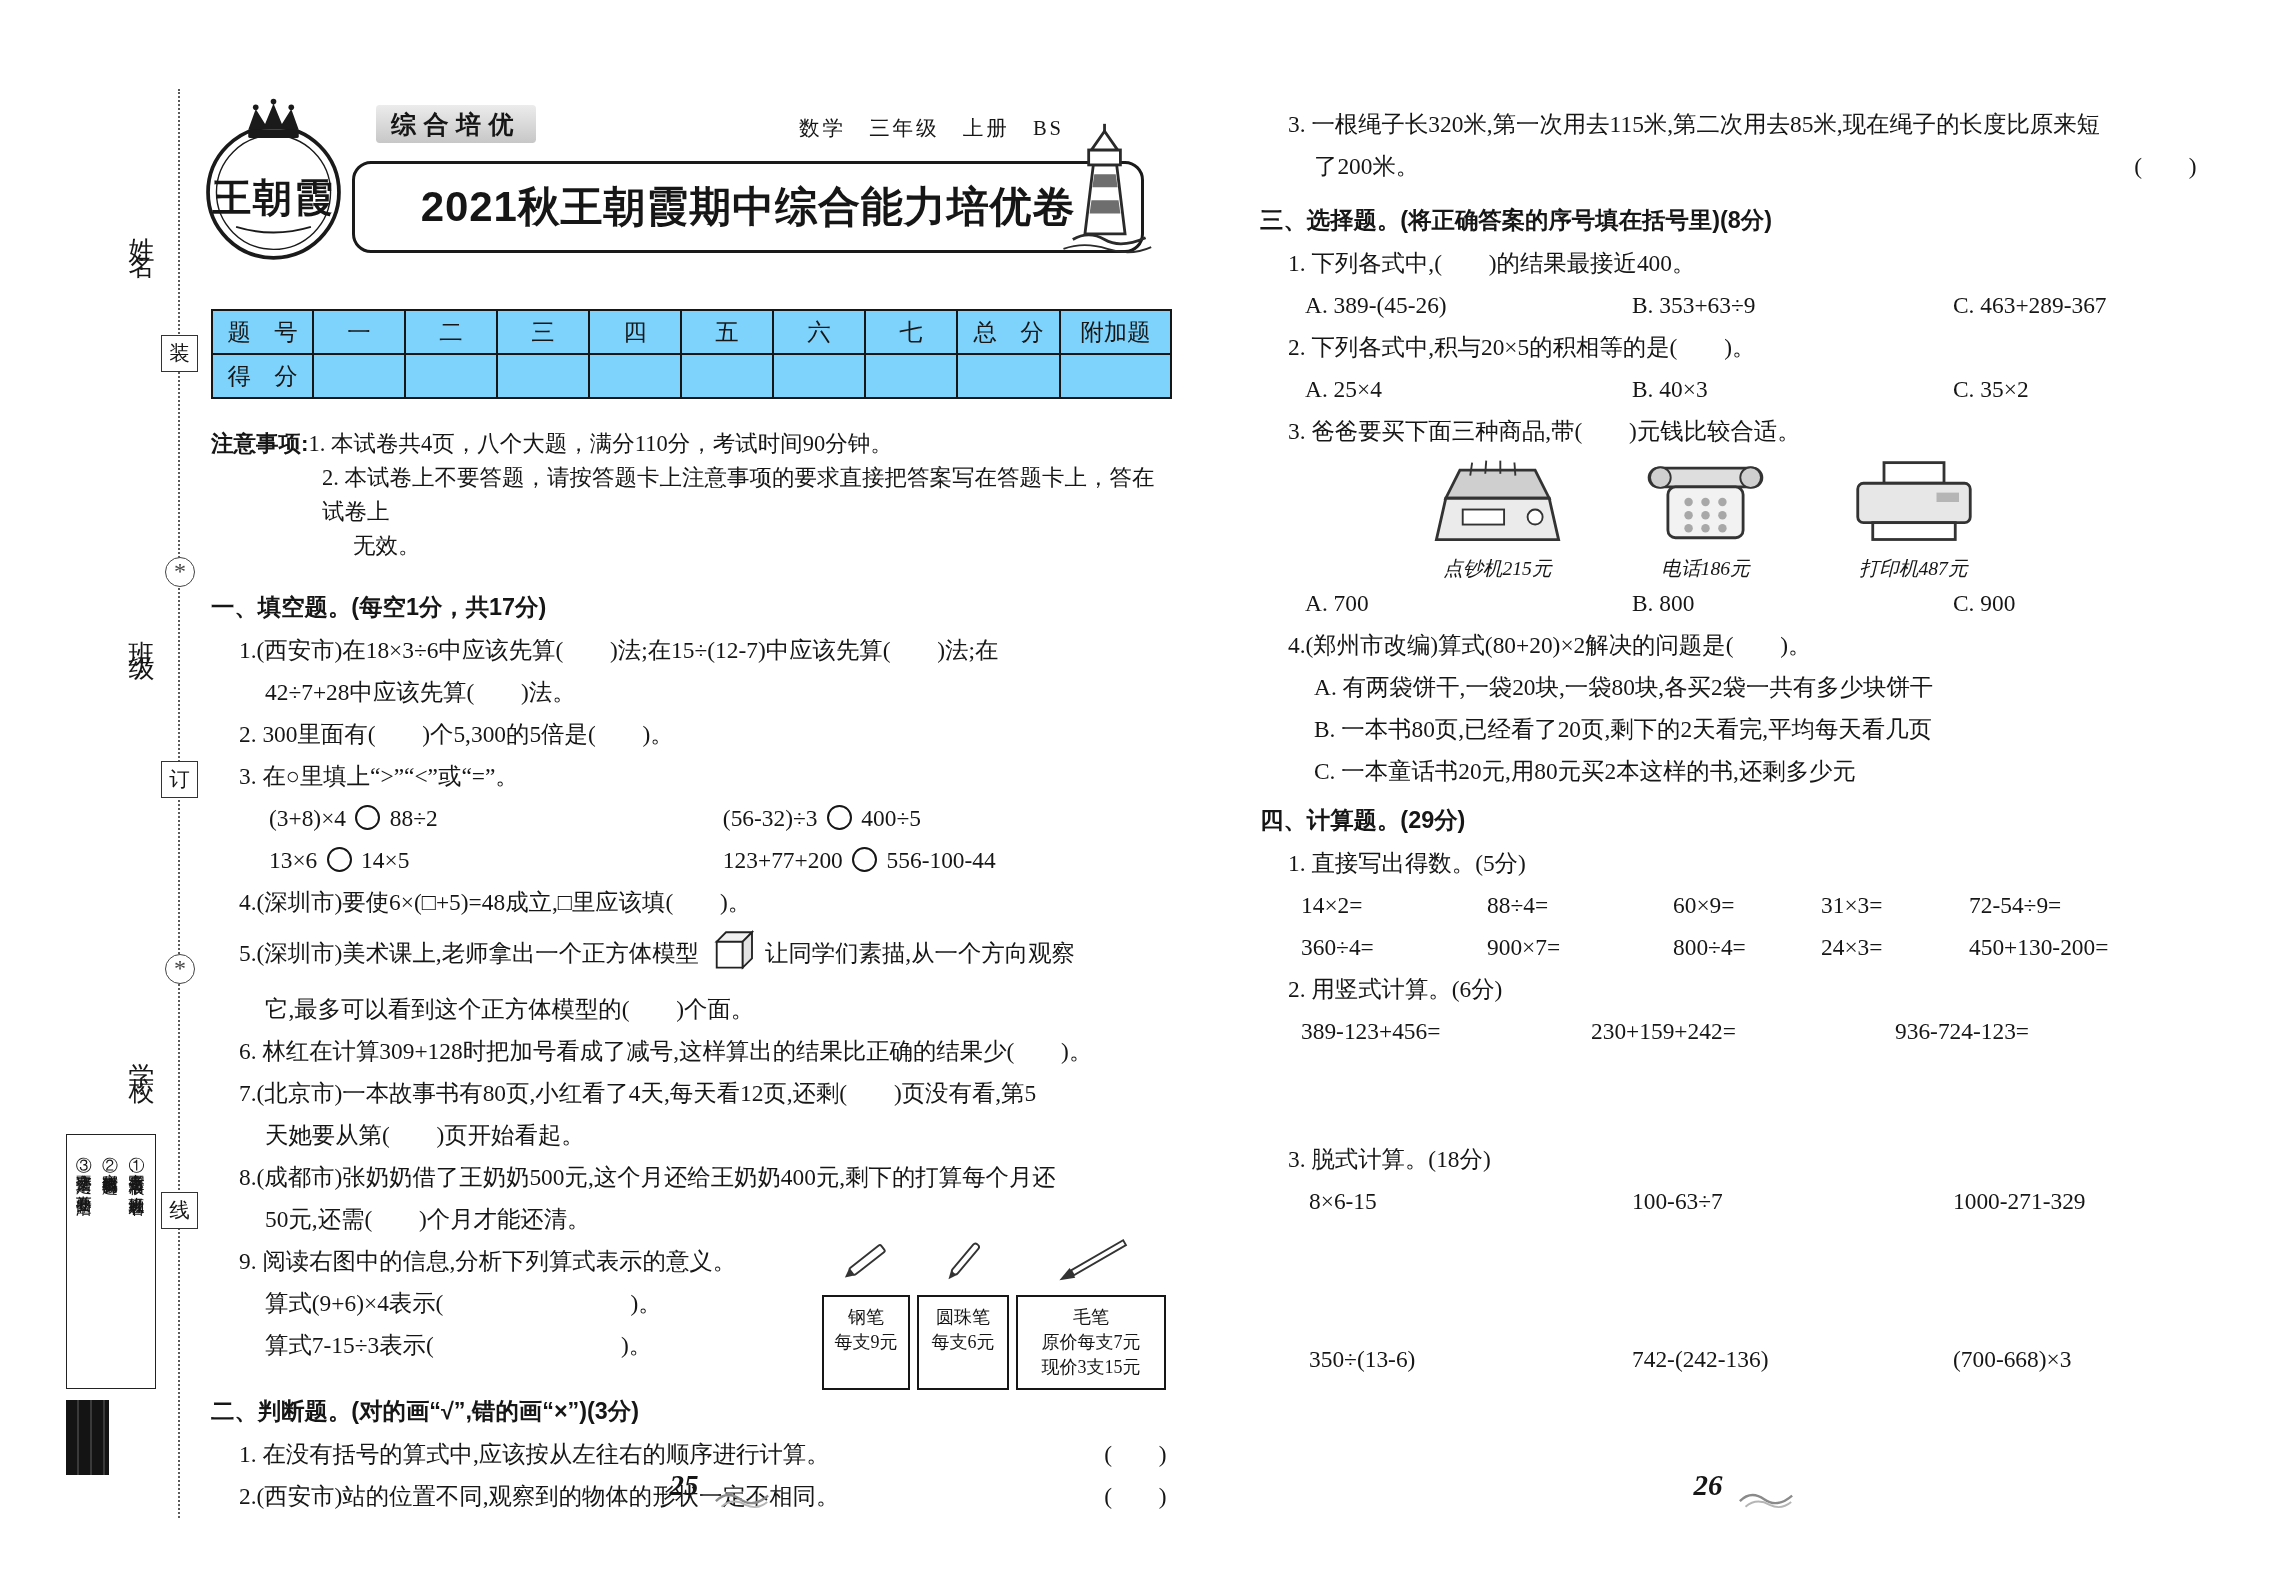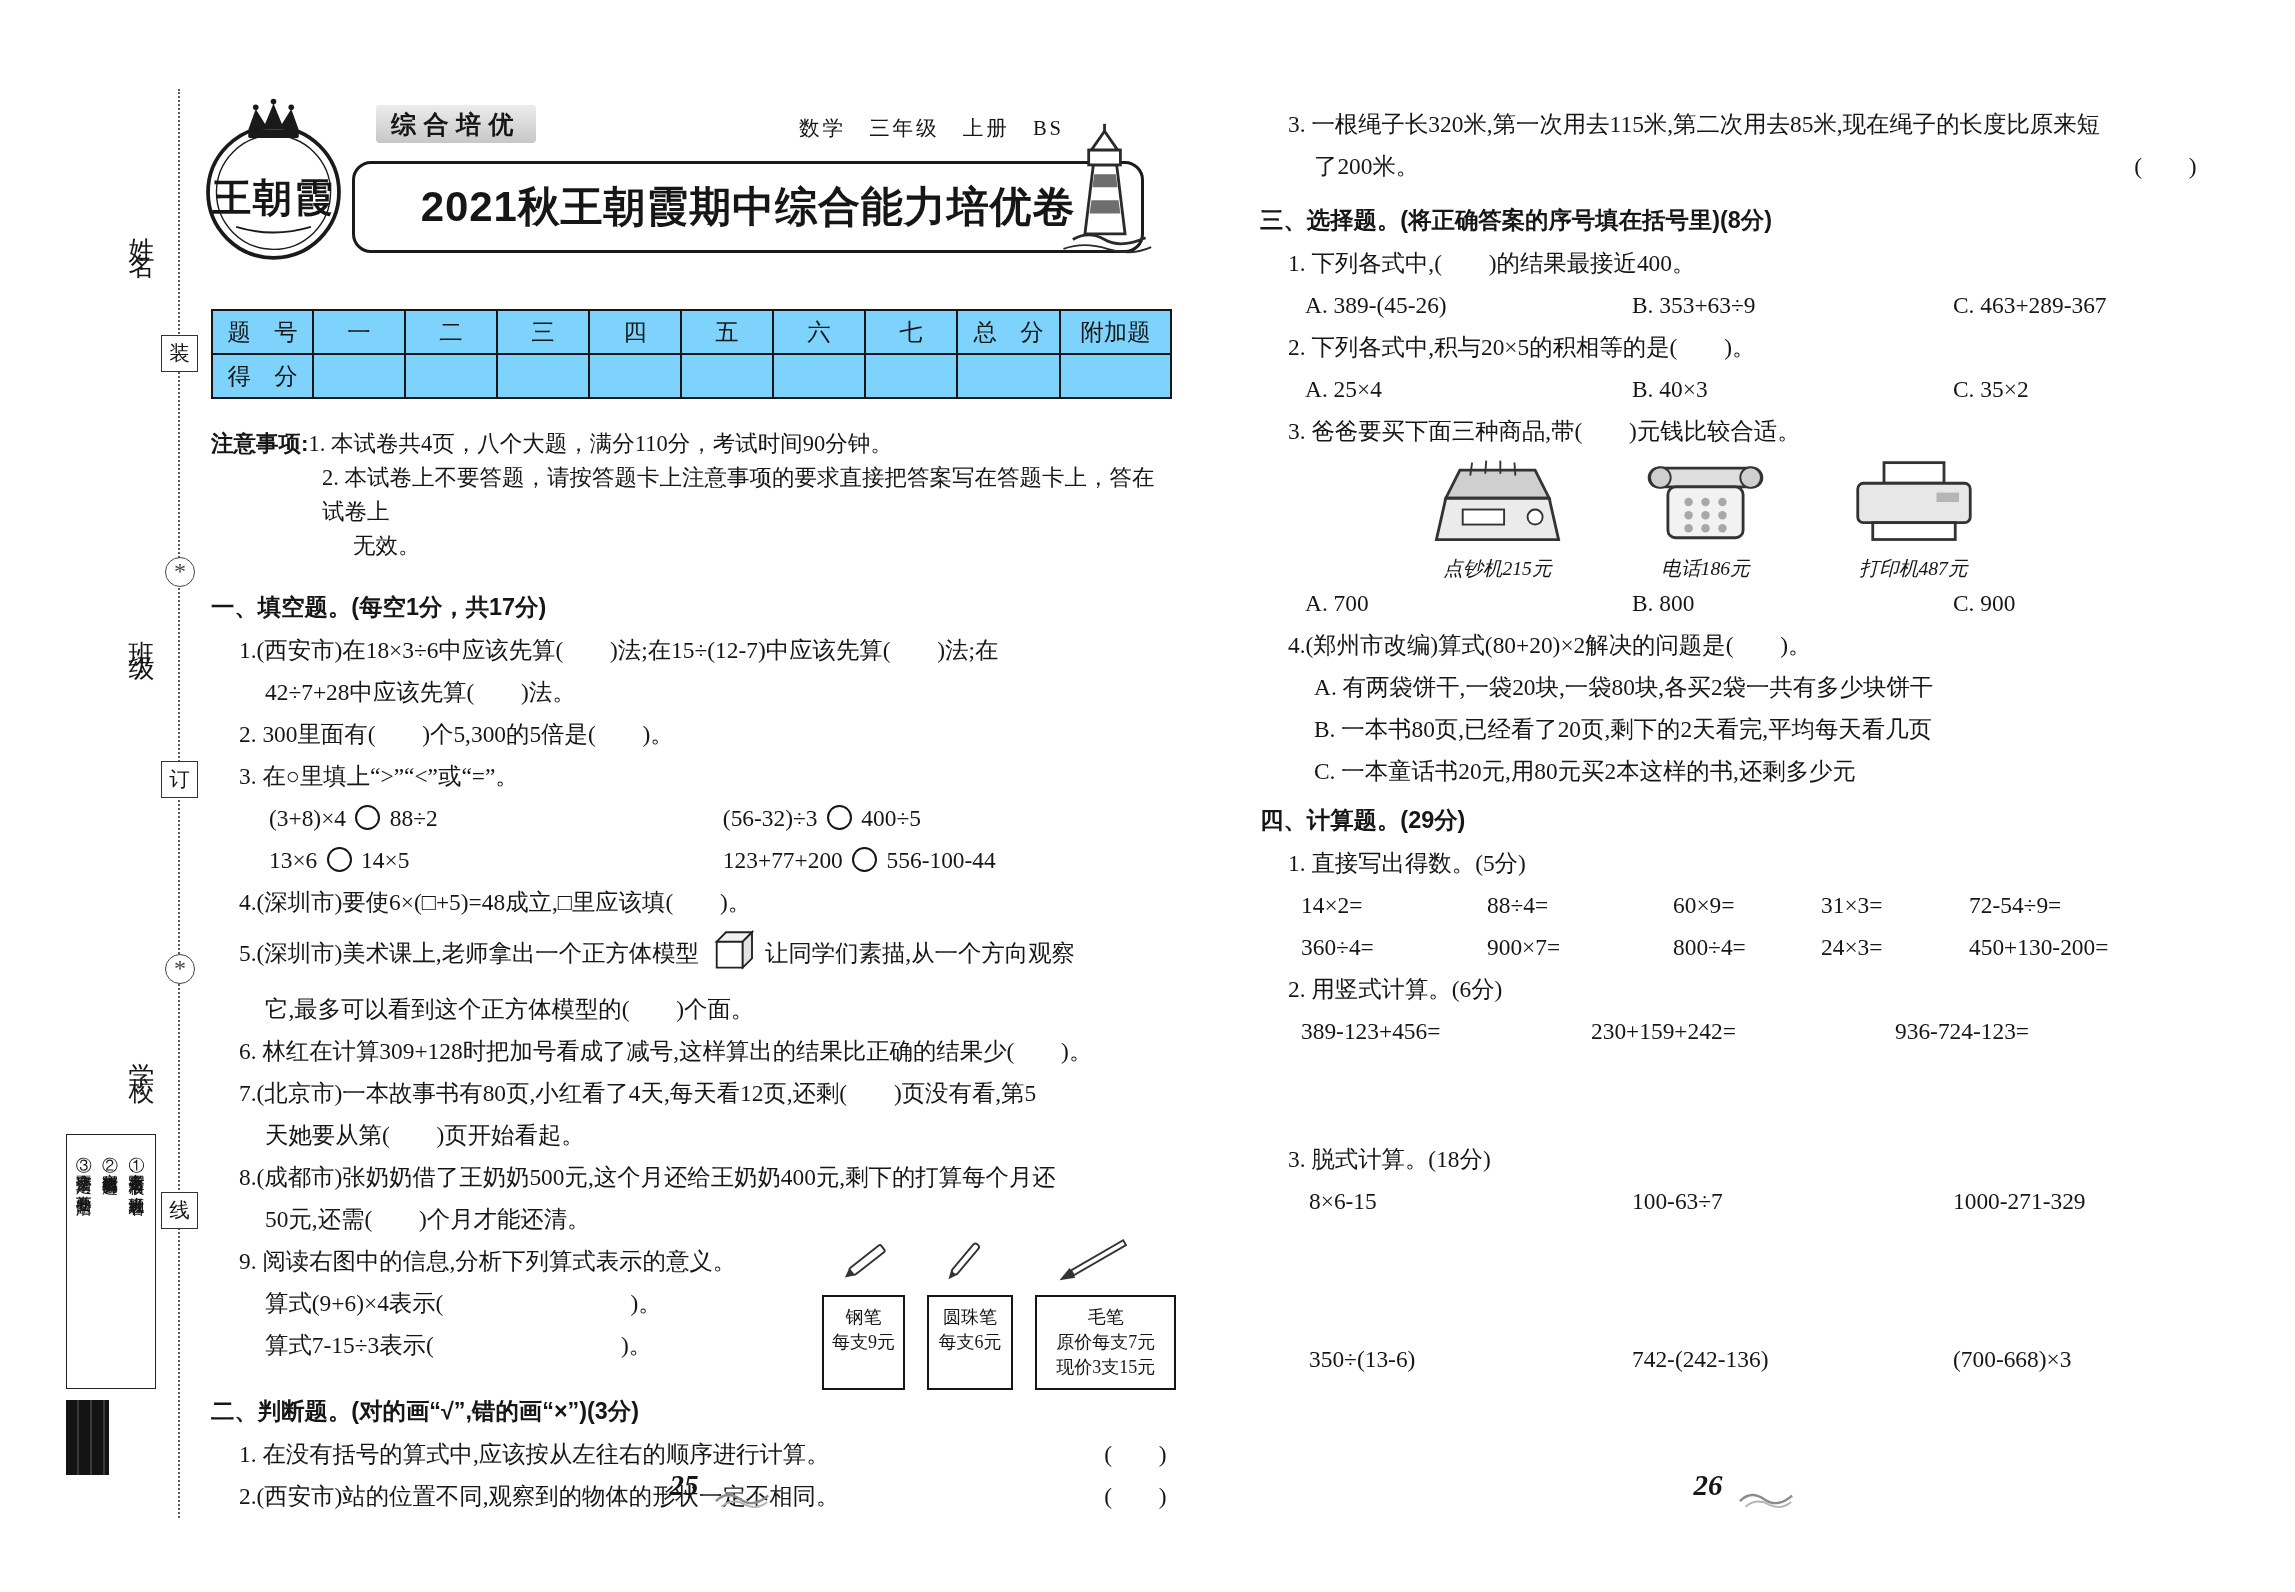--- a/index.html
+++ b/index.html
@@ -69,21 +69,21 @@
   .cmp-circle { display:inline-block; width:25px; height:25px; border:2.3px solid #161616; border-radius:50%;
                 margin:0 9.4px; vertical-align:-4.7px; }
   .cube { display:inline-block; vertical-align:middle; margin:0 7.5px; }
 
   .q9-wrap { display:flex; }
   .q9-left { flex:1; }
   .q9-right { width:354px; padding-top:1.9px; }
   .pens-row { display:flex; gap:7.5px; align-items:flex-end; height:52px; }
   .pen-slot { text-align:center; }
   .pen-s1 { width:88px; } .pen-s2 { width:92px; } .pen-s3 { width:150px; }
-  .cards-row { display:flex; gap:22px; margin-top:1.9px; }
+  .cards-row { display:flex; gap:7px; margin-top:1.9px; }
   .pcard { border:2.3px solid #161616; text-align:center; font-size:18px; line-height:1.4;
            padding:7.5px 3.7px; min-height:82px; background:#fff; }
   .pc1 { width:88px; } .pc2 { width:92px; } .pc3 { width:150px; }
 
   .judge-row { display:flex; justify-content:space-between; padding-right:9.4px; }
 
   .opts-row { padding-left:45px; }
   .opt-a { display:inline-block; width:327px; }
   .opt-b { display:inline-block; width:321px; }
 

